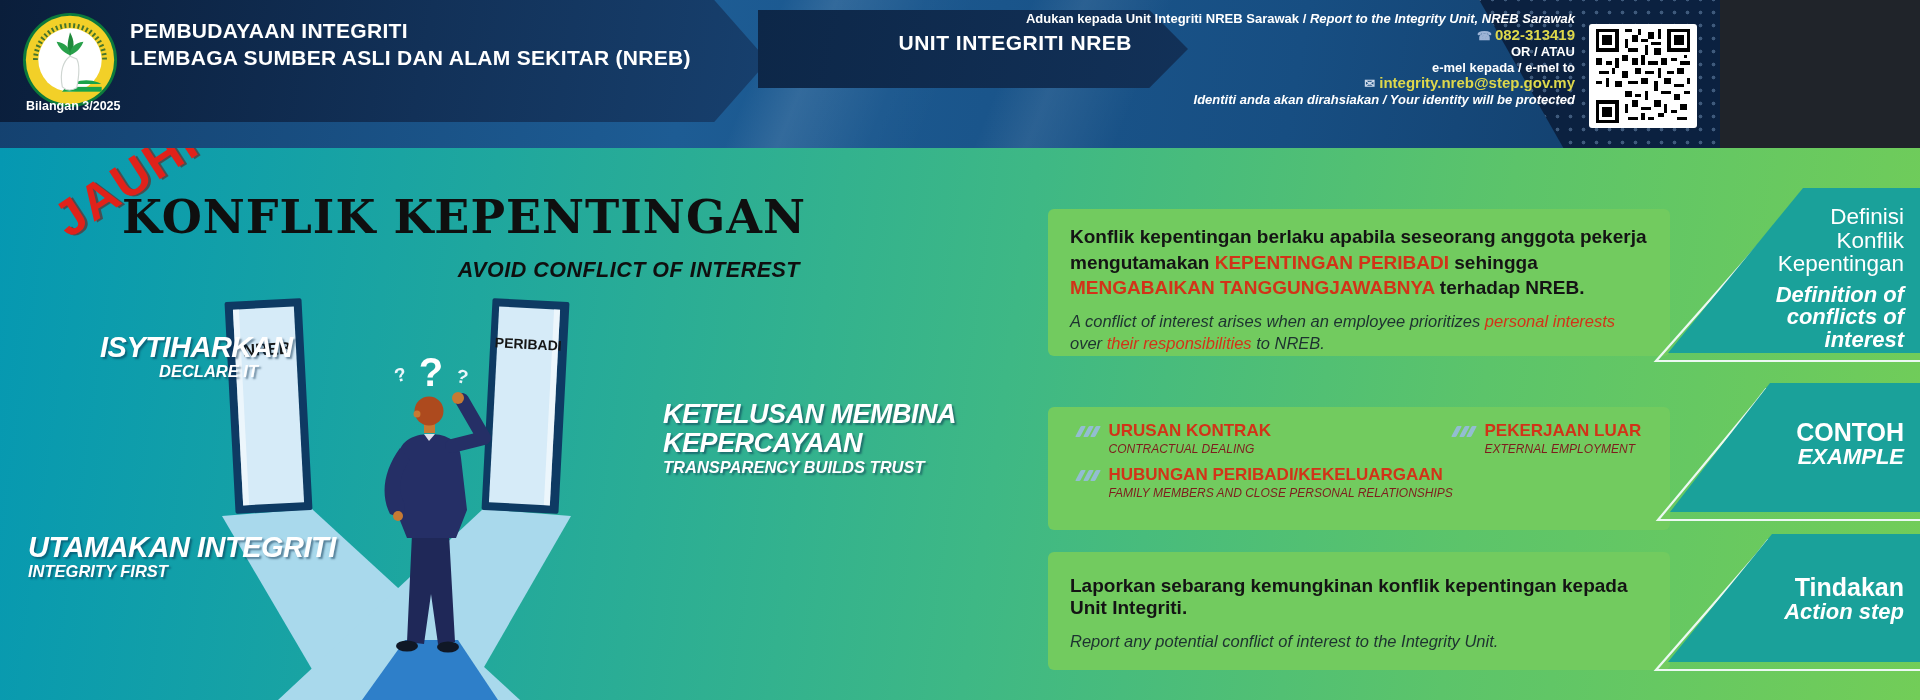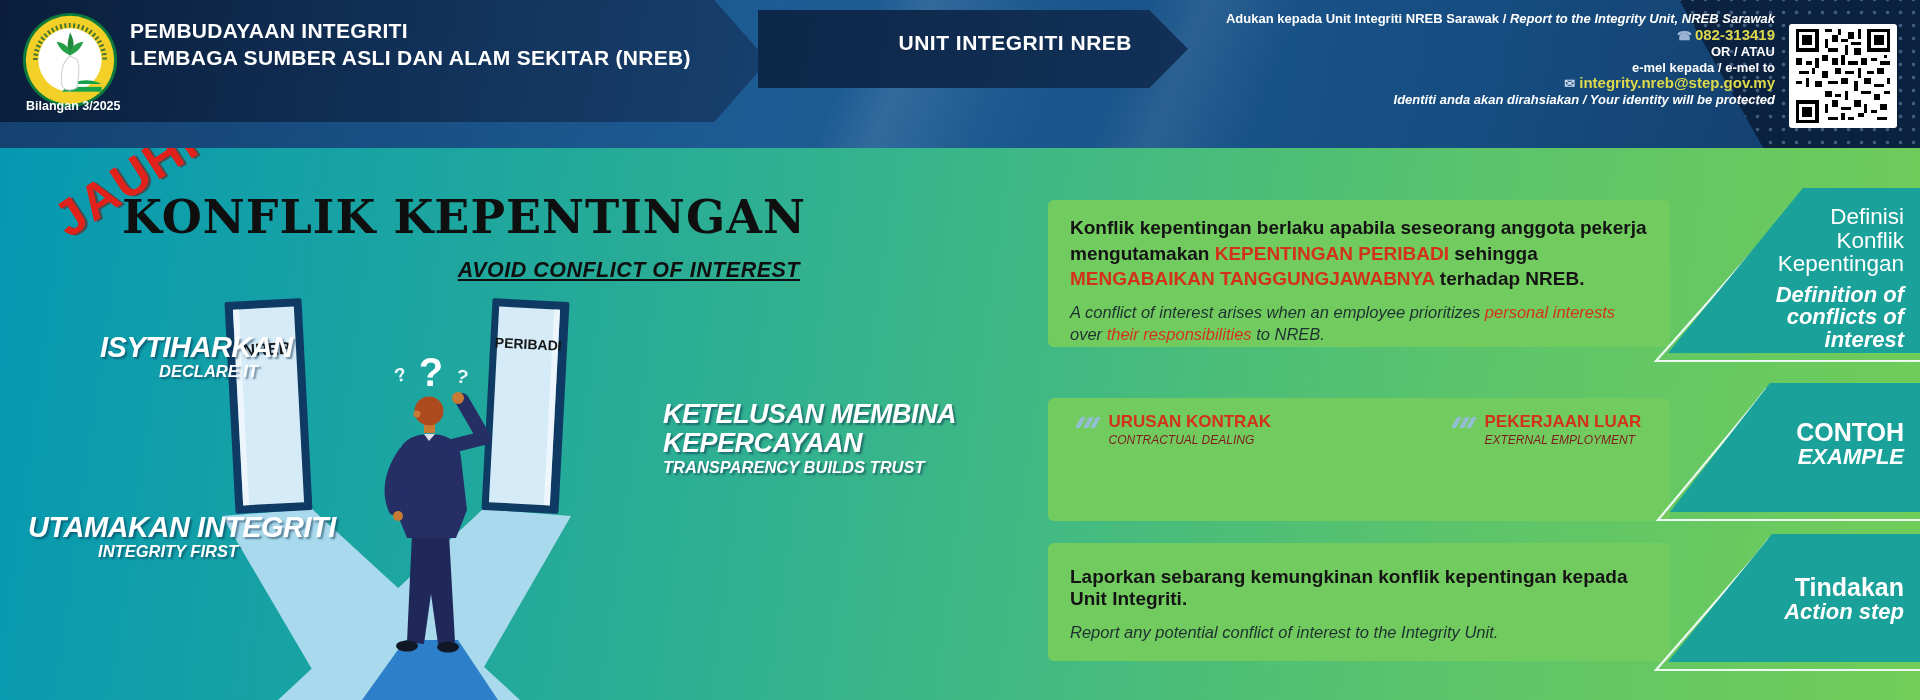--- a/index.html
+++ b/index.html
@@ -11,33 +11,33 @@
         background:linear-gradient(98deg,#0598b2 0%,#1fa79e 25%,#3eb885 52%,#5cc46a 76%,#72cd58 100%);}
 
   .illustration{position:absolute;left:0;top:0;}
 
   .jauhi{position:absolute;left:46px;top:4px;font-size:50px;font-weight:bold;
          color:#e0221a;transform:rotate(-33deg);letter-spacing:2px;
          text-shadow:2px 2px 0 rgba(120,16,10,.55);}
   .hero-title{position:absolute;left:122px;top:42px;font-family:"DejaVu Serif",serif;
               font-weight:bold;font-size:46px;color:#0f0f0f;letter-spacing:1px;white-space:nowrap;}
   .hero-sub{position:absolute;left:380px;top:110px;width:420px;text-align:right;
-            font-size:21.5px;font-weight:bold;font-style:italic;color:#0f0f0f;letter-spacing:.5px;text-decoration:underline;}
+            font-size:21.5px;font-weight:bold;font-style:italic;color:#0f0f0f;letter-spacing:.5px;}
 
   .wlabel{position:absolute;color:#fff;font-style:italic;font-weight:bold;
           text-shadow:2px 2px 2px rgba(8,45,75,.5);}
   .wlabel .big{display:block;font-size:29px;line-height:30px;letter-spacing:-.5px;white-space:nowrap;}
   .wlabel .mid{display:block;font-size:27px;line-height:29px;letter-spacing:-.5px;white-space:nowrap;}
   .wlabel .small{display:block;font-size:16.5px;line-height:19px;white-space:nowrap;}
   #lbl-declare{left:100px;top:184px;width:158px;text-align:right;}
   #lbl-trans{left:663px;top:252px;text-align:left;}
-  #lbl-integrity{left:28px;top:364px;width:210px;text-align:right;}
+  #lbl-integrity{left:28px;top:384px;width:210px;}
 
   
-  .panel{position:absolute;left:1048px;width:622px;background:#72cb5f;border-radius:6px;box-sizing:border-box;}
+  .panel{position:absolute;left:1048px;width:622px;background:#72cb5f;border-radius:6px;box-sizing:border-box;margin-top:9px;}
   #panel-def{top:52px;height:147px;padding:15px 22px;}
   #panel-ex{top:250px;height:123px;padding:14px 0 0 30px;}
   #panel-act{top:395px;height:118px;padding:23px 22px;}
   .def-my{margin:0;font-size:19px;font-weight:bold;color:#141414;line-height:25.5px;}
   .def-en{margin:9px 0 0 0;font-size:16.5px;font-style:italic;color:#1d3230;line-height:22px;}
   .red-b{color:#d23318;}
   .act-my{margin:0;font-size:19px;font-weight:bold;color:#141414;}
   .act-en{margin:13px 0 0 0;font-size:16.5px;font-style:italic;color:#1d3230;}
   .ex-grid{display:flex;gap:24px;}
   .ex-col{width:352px;}
@@ -61,21 +61,21 @@
   .tab-text{position:absolute;right:16px;text-align:right;color:#fff;}
   #tab-1 .tab-text{top:25px;}
   #tab-2 .tab-text{top:43px;}
   #tab-3 .tab-text{top:48px;}
   .t-b{font-size:22.5px;font-weight:normal;line-height:23.5px;}
   .t-B{font-size:25px;font-weight:bold;line-height:27px;}
   .t-i{font-size:22px;font-weight:bold;font-style:italic;line-height:22.5px;}
   .t-gap{height:8px;}
 
   
-  .header{position:absolute;top:0;left:0;width:1920px;height:148px;
+  .header{position:absolute;top:0;left:0;width:1720px;height:148px;
           background:linear-gradient(100deg,#14416f 0%,#1d5c94 40%,#174e82 75%,#123c68 100%);}
   .header-streaks{position:absolute;inset:0;
     background:linear-gradient(112deg,transparent 44%,rgba(255,255,255,.10) 47%,rgba(255,255,255,.02) 52%,transparent 55%),
                linear-gradient(112deg,transparent 58%,rgba(255,255,255,.08) 61%,transparent 66%);}
   .band-left{position:absolute;left:0;top:0;width:768px;height:122px;
              clip-path:polygon(0 0,93% 0,100% 50%,93% 100%,0 100%);
              background:linear-gradient(100deg,#0a1e3b 0%,#123158 55%,#17406e 100%);}
   .logo{position:absolute;left:22px;top:12px;width:96px;height:96px;}
   .header-titles{position:absolute;left:130px;top:17px;color:#fff;font-weight:bold;
                  font-size:21px;line-height:27px;letter-spacing:.3px;}
@@ -179,20 +179,31 @@
         <div class="ex-col">
           <div class="ex-item">
             <span class="ex-bullets">
                 <i></i>
                 <i></i>
                 <i></i>
               </span>
             <span class="ex-txt">
               <span class="ex-title">URUSAN KONTRAK</span>
               <span class="ex-sub">CONTRACTUAL DEALING</span>
+            </span>
+          </div>
+          <div class="ex-item">
+            <span class="ex-bullets">
+                <i></i>
+                <i></i>
+                <i></i>
+              </span>
+            <span class="ex-txt">
+              <span class="ex-title">HUBUNGAN PERIBADI/KEKELUARGAAN</span>
+              <span class="ex-sub">FAMILY MEMBERS AND CLOSE PERSONAL RELATIONSHIPS</span>
             </span>
           </div>
         </div>
         <div class="ex-col">
           <div class="ex-item">
             <span class="ex-bullets">
                 <i></i>
                 <i></i>
                 <i></i>
               </span>

